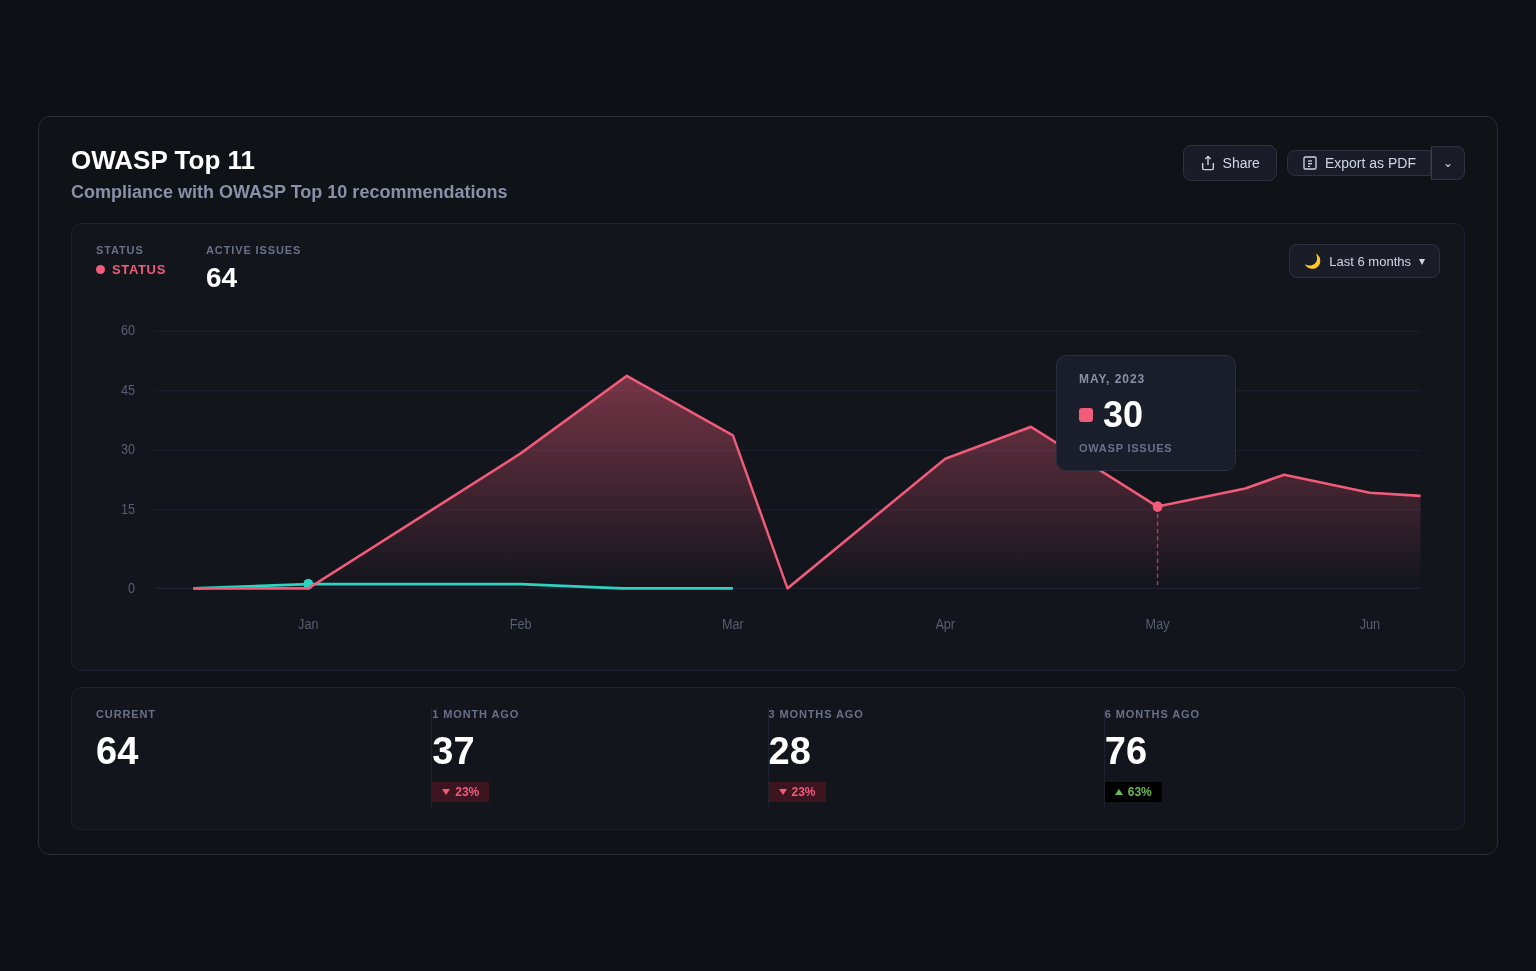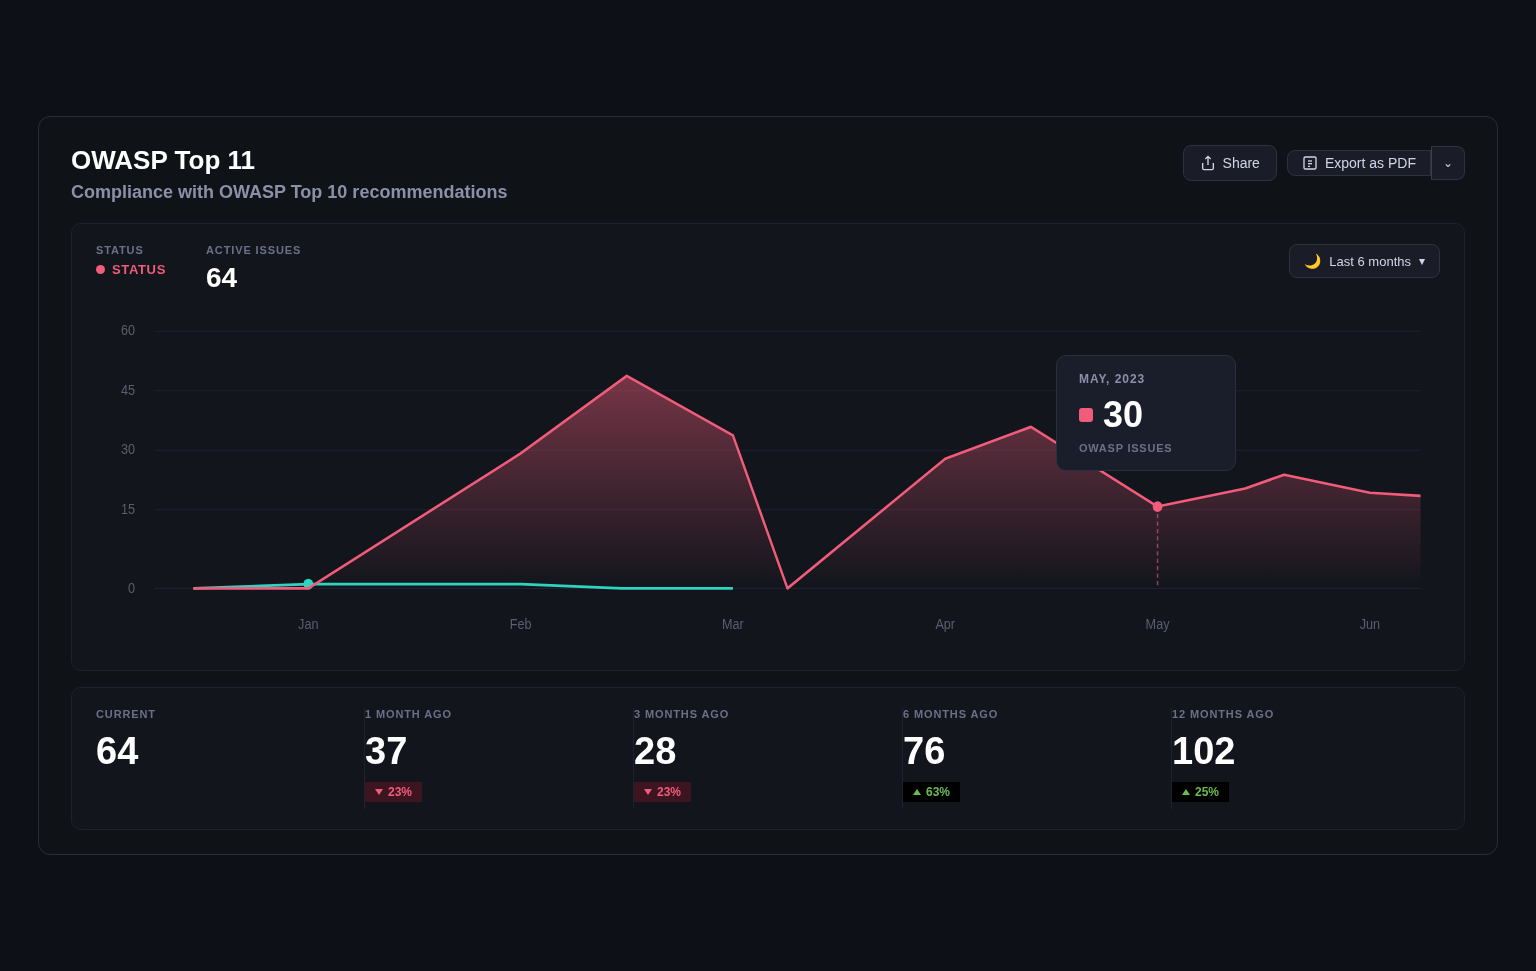--- a/index.html
+++ b/index.html
@@ -396,22 +396,14 @@
 
     <div class="bottom-stat">
       <div class="bottom-stat-label">6 MONTHS AGO</div>
       <div class="bottom-stat-value">76</div>
       <span class="change-badge up">
         <span class="change-arrow-up"></span>
         63%
       </span>
     </div>
 
-    <div class="bottom-stat">
-      <div class="bottom-stat-label">12 MONTHS AGO</div>
-      <div class="bottom-stat-value">102</div>
-      <span class="change-badge up">
-        <span class="change-arrow-up"></span>
-        25%
-      </span>
-    </div>
   </div>
 </div>
 
 </body></html>

